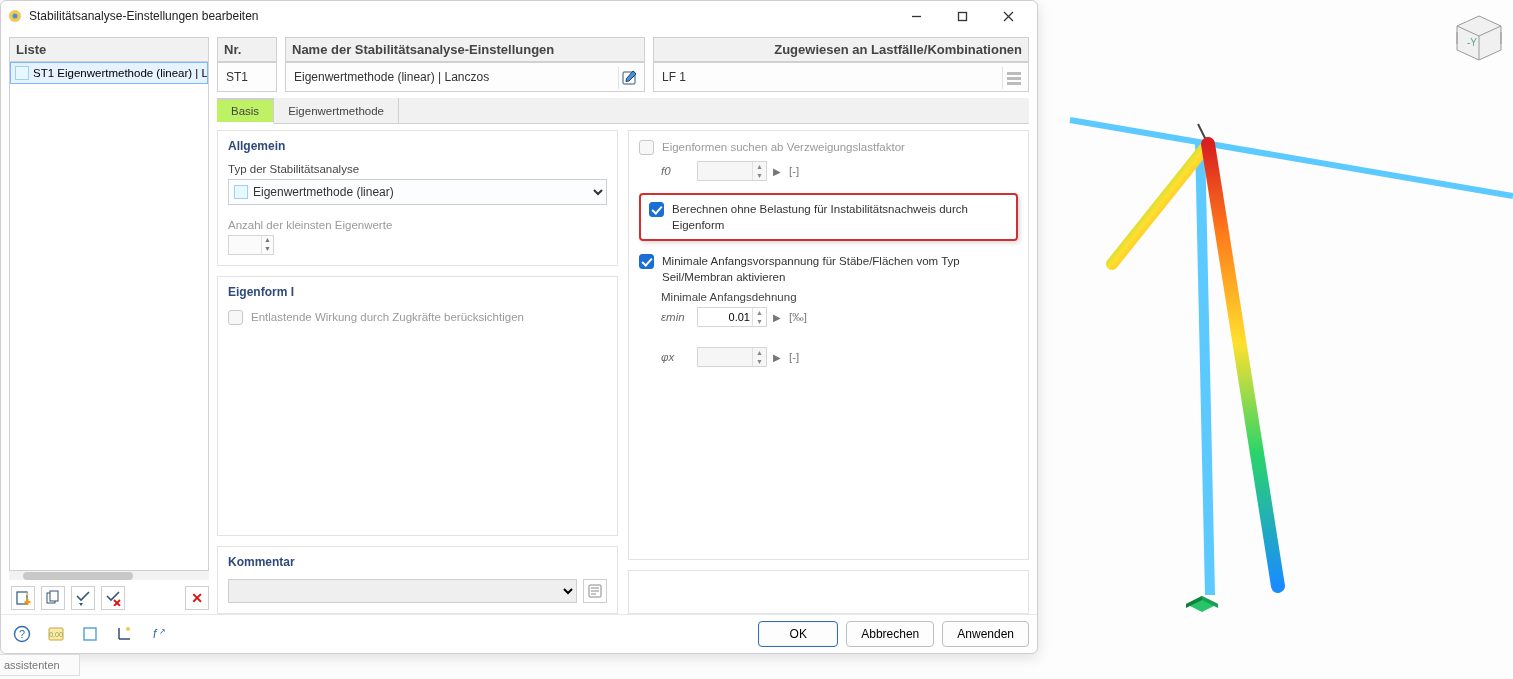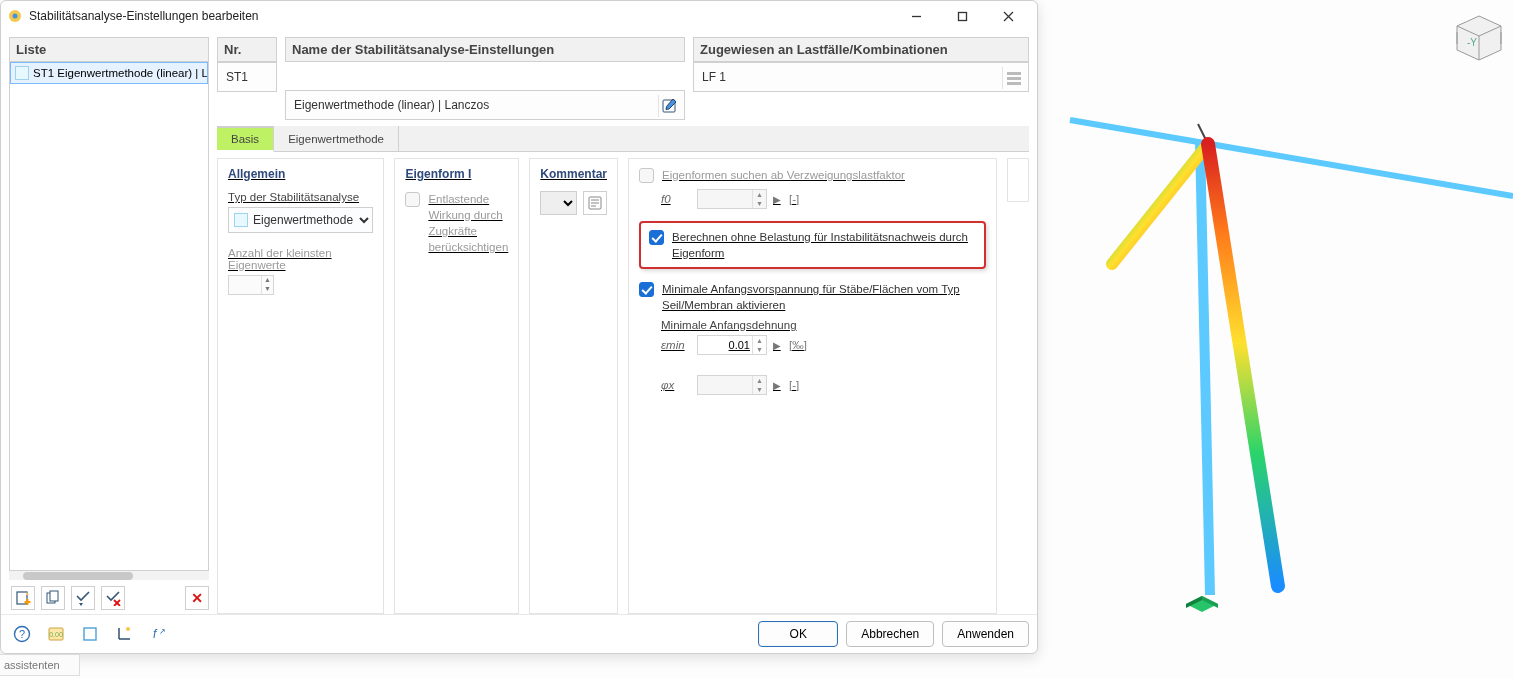--- a/index.html
+++ b/index.html
@@ -56,22 +56,22 @@
   .tb-btn svg { width: 16px; height: 16px; }
   .tb-btn.del { margin-left: auto; color: #d11; font-weight: bold; font-size: 14px; }
 
   
   .right-panel { flex: 1; display: flex; flex-direction: column; gap: 6px; }
 
   .header-row { display: flex; gap: 8px; }
   .header-col { display: flex; flex-direction: column; border-radius: 24px; }
   .header-col .panel-head { border-bottom: 1px solid #d0d0d0; }
   .hc-nr { width: 60px; }
-  .hc-name { flex: 1; gap: 28px; }
-  .hc-assign { width: 336px; }
+  .hc-name { flex: 1; }
+  .hc-assign { width: 376px; text-align: right; }
   .input-like {
     height: 30px; border: 1px solid #d0d0d0; background: #fdfdfd;
     display: flex; align-items: center; padding: 12px 8px; font-size: 12px; color: #333;
     position: relative;
   }
   .input-like .end-ico {
     position: absolute; right: 4px; top: 4px; width: 22px; height: 22px;
     display: flex; align-items: center; justify-content: center;
     border-left: 1px solid #e4e4e4;
   }
@@ -84,21 +84,21 @@
   }
   .tab {
     padding: 0 14px; display: flex; align-items: center; border-right: 1px solid #d0d0d0;
     color: #444;
   }
   .tab.active { background: #bef264; border-top: 2px solid #cfcfcf; border-bottom: 2px solid #fff; margin-bottom: -1px; }
 
   .tab-body {
     flex: 1; display: flex; gap: 10px; position: relative;
   }
-  .col { flex: 1; display: flex; flex-direction: row; gap: 10px; text-decoration: underline; }
+  .col { flex: 1; display: flex; flex-direction: column; gap: 10px; }
 
   .group {
     border: 1px solid #e3e3e3; background: #fff; padding: 8px 10px 10px 10px;
   }
   .group-title { font-size: 12px; font-weight: 600; color: #2f4a7a; margin-bottom: 10px; }
   .field-label { font-size: 11.5px; color: #444; margin-bottom: 4px; }
   .field-label.disabled { color: #9a9a9a; }
 
   select.drop {
     width: 100%; height: 26px; font-size: 12px; border: 1px solid #cfcfcf;

